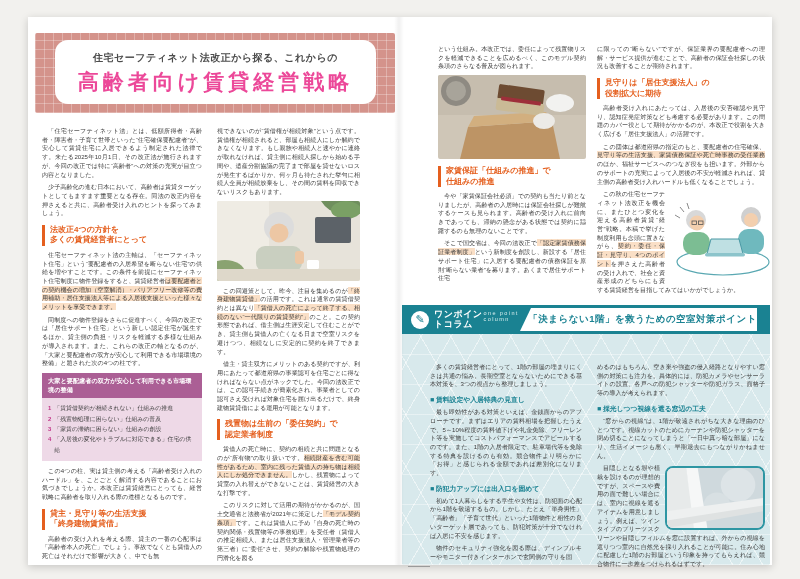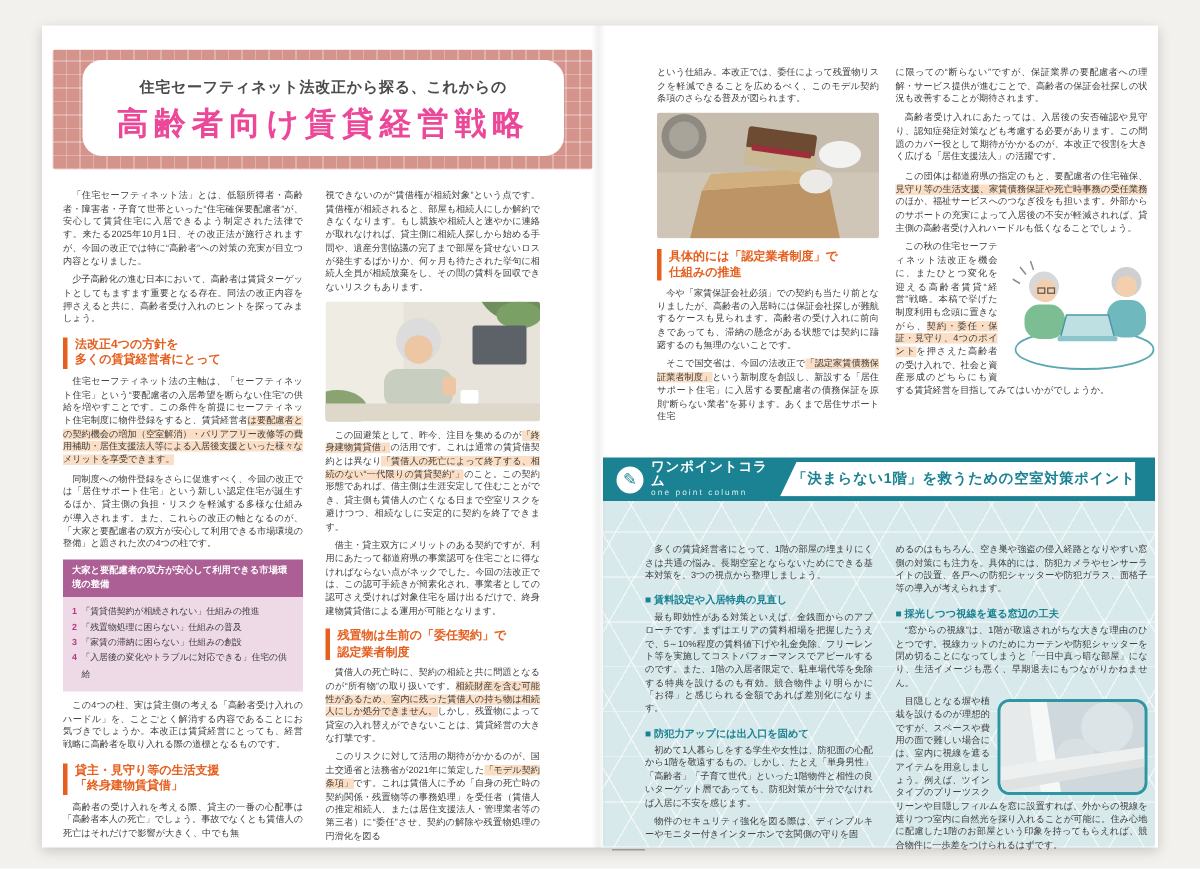--- a/index.html
+++ b/index.html
@@ -83,21 +83,21 @@
   }
   .cb-head {
     position:absolute; left:0; top:0; width:100%; height:29px;
     background:#1a8292; display:flex; align-items:stretch;
   }
   .cb-logo { display:flex; align-items:center; gap:5px; padding-left:9px; width:118px; flex:none; }
   .cb-circle {
     width:18px; height:18px; border-radius:50%; background:#ffffff; color:#1a8292;
     display:flex; align-items:center; justify-content:center; font-size:11px; flex:none;
   }
-  .cb-logo-text { display:flex; flex-direction:column; line-height:1.1; }
+  .cb-logo-text { display:flex; flex-direction:row; line-height:1.1; }
   .cb-jp { color:#fff; font-size:9px; font-weight:bold; letter-spacing:.5px; }
   .cb-en { color:#d8efef; font-size:5.5px; letter-spacing:1.4px; }
   .cb-title {
     flex:1; margin:3px 13px 3px 0; background:#ffffff;
     clip-path:polygon(11px 0, 100% 0, 100% 100%, 0 100%);
     display:flex; align-items:center; justify-content:flex-end;
     color:#1a8292; font-weight:bold; font-size:9.5px; letter-spacing:.5px;
   }
   .cb-col { position:absolute; }
   .cb-a { left:28px;  top:58px; width:152px; }
@@ -185,27 +185,28 @@
           <circle cx="18" cy="16" r="10" fill="#a8a49a"></circle>
           <polygon points="30,52 114,46 122,84 22,84" fill="#bd9465"></polygon>
           <polygon points="30,52 114,46 108,37 36,41" fill="#d2af7f"></polygon>
           <rect x="60" y="12" width="46" height="15" rx="2" fill="#6d4b32" transform="rotate(8 83 20)"></rect>
           <rect x="58" y="26" width="48" height="12" rx="2" fill="#caba96" transform="rotate(8 82 32)"></rect>
           <rect x="63" y="24" width="40" height="4" rx="1" fill="#9e2f3a" transform="rotate(8 83 26)"></rect>
           <ellipse cx="122" cy="28" rx="14" ry="9" fill="#f2f2f0"></ellipse>
           <ellipse cx="106" cy="46" rx="11" ry="8" fill="#eceae6"></ellipse>
         </svg>
       </div>
-      <h3 class="ohead"><span>具体的には「認定業者制度」で</span><br><span>仕組みの推進</span></h3>
+      <h3 class="ohead"><span>家賃保証「仕組みの推進」で</span><br><span>仕組みの推進</span></h3>
       <p class="body indent">今や「家賃保証会社必須」での契約も当たり前となりましたが、高齢者の入居時には保証会社探しが難航するケースも見られます。高齢者の受け入れに前向きであっても、滞納の懸念がある状態では契約に躊躇するのも無理のないことです。</p>
       <p class="body indent"><span>そこで国交省は、今回の法改正で</span><span class="hl">「認定家賃債務保証業者制度」</span><span>という新制度を創設し、新設する「居住サポート住宅」に入居する要配慮者の債務保証を原則“断らない業者”を募ります。あくまで居住サポート住宅</span></p>
     </div>
 
     <div class="col colR2">
       <p class="body">に限っての“断らない”ですが、保証業界の要配慮者への理解・サービス提供が進むことで、高齢者の保証会社探しの状況も改善することが期待されます。</p>
+      <h3 class="ohead"><span>見守りは「居住支援法人」の</span><br><span>役割拡大に期待</span></h3>
       <p class="body indent">高齢者受け入れにあたっては、入居後の安否確認や見守り、認知症発症対策なども考慮する必要があります。この問題のカバー役として期待がかかるのが、本改正で役割を大きく広げる「居住支援法人」の活躍です。</p>
       <p class="body indent"><span>この団体は都道府県の指定のもと、要配慮者の住宅確保、</span><span class="hl">見守り等の生活支援、家賃債務保証や死亡時事務の受任業務</span><span>のほか、福祉サービスへのつなぎ役をも担います。外部からのサポートの充実によって入居後の不安が軽減されれば、貸主側の高齢者受け入れハードルも低くなることでしょう。</span></p>
       <p class="body indent">
         <span class="illus">
           <svg viewBox="0 0 96 86" preserveAspectRatio="none" aria-hidden="true">
             <ellipse cx="48" cy="70" rx="46" ry="13" fill="#ffffff" stroke="#5aa8b2" stroke-width="1.2"></ellipse>
             <path d="M9 20 l-4 -5 M14 17 l-2 -6 M5 26 l-5 -3" stroke="#8a8a8a" stroke-width="1" fill="none"></path>
             <circle cx="21" cy="28" r="10" fill="#d8d8d8"></circle>
             <circle cx="22" cy="31" r="7.5" fill="#f3cfae"></circle>
             <rect x="17" y="29" width="4.5" height="3.5" fill="none" stroke="#555" stroke-width="0.8"></rect>

